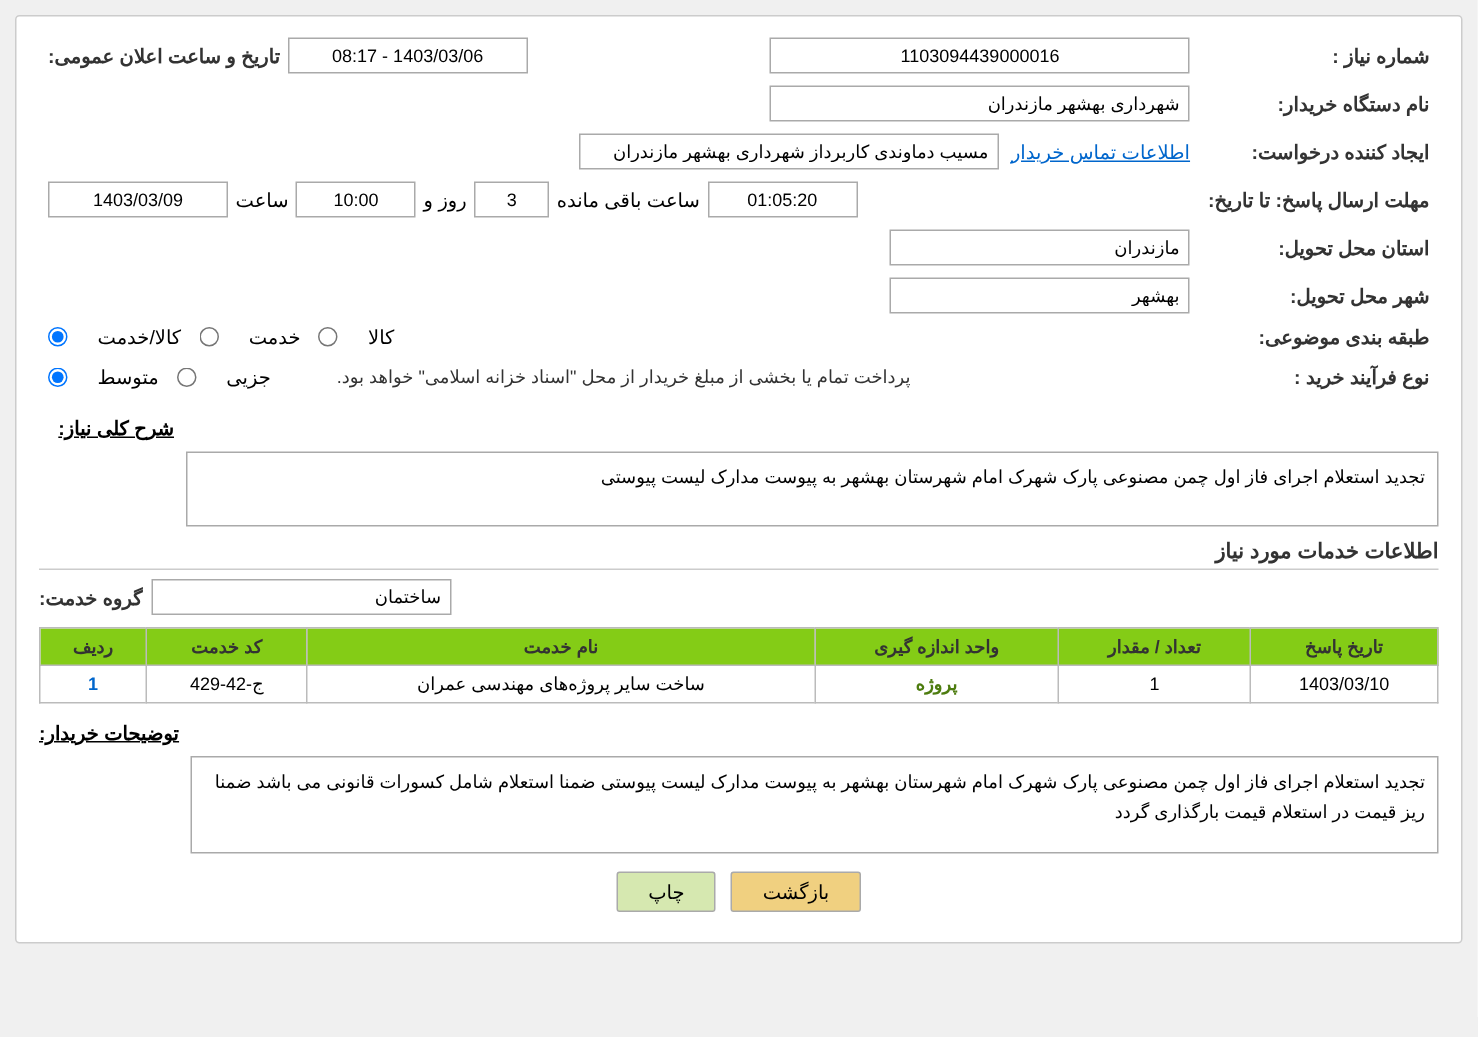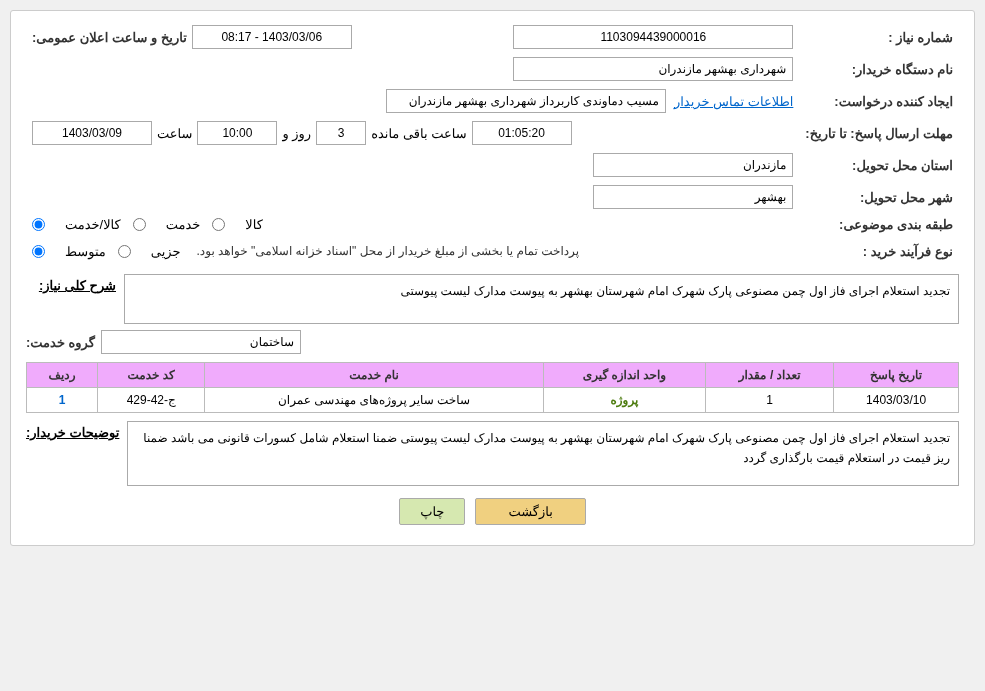--- a/index.html
+++ b/index.html
@@ -92,38 +92,39 @@
       gap: 20px;
     }
     .radio-item input[type=radio] {
       margin: 0;
     }
     .notice-text {
       color: #333;
       font-size: 12px;
       text-align: center;
       padding: 4px 6px;
+      margin-left: 28px;
     }
     .section-title {
       font-weight: bold;
       font-size: 14px;
       color: #333;
       border-bottom: 1px solid #ccc;
       padding-bottom: 4px;
       margin: 8px 0 6px 0;
       text-align: right;
     }
     .data-table {
       width: 100%;
       border-collapse: collapse;
       margin: 8px 0;
       font-size: 12px;
     }
     .data-table th {
-      background: #f0abfc;
+      background: #84cc16;
       border: 1px solid #bbb;
       padding: 5px 8px;
       text-align: center;
       font-weight: bold;
       color: #333;
     }
     .data-table td {
       border: 1px solid #bbb;
       padding: 5px 8px;
       text-align: center;
@@ -147,20 +148,21 @@
       width: 100%;
       border: 1px solid #aaa;
       padding: 6px 8px;
       font-family: Tahoma, Arial, sans-serif;
       font-size: 12px;
       direction: rtl;
       line-height: 1.7;
       min-height: 60px;
       resize: none;
       background: #fff;
+      margin-top: 27px;
     }
     .desc-label {
       font-weight: bold;
       white-space: nowrap;
       padding-top: 4px;
       min-width: 90px;
       text-align: right;
       text-decoration: underline;
     }
     .btn-row {
@@ -175,21 +177,21 @@
       border: 1px solid #aaa;
       padding: 5px 20px;
       font-family: Tahoma, Arial, sans-serif;
       font-size: 13px;
       cursor: pointer;
       border-radius: 2px;
     }
     .btn-back {
       background: #f0d080;
       border: 1px solid #aaa;
-      padding: 5px 32px;
+      padding: 5px 20px;
       font-family: Tahoma, Arial, sans-serif;
       font-size: 13px;
       cursor: pointer;
       border-radius: 2px;
     }
   </style>
 </head>
 <body>
 
 <div class="page-wrapper">
@@ -299,20 +301,21 @@
       </tbody>
         </table>
 
       <div style="margin: 6px 0;">
         <div style="display:flex; align-items:flex-start; gap:8px;">
           <div class="description-textarea" style="font-family:Tahoma,Arial,sans-serif; font-size:12px; line-height:1.7; border:1px solid #aaa; padding:6px 8px; min-height:50px; text-align:right; background:#fff;">تجدید استعلام اجرای فاز اول چمن مصنوعی پارک شهرک امام شهرستان بهشهر به پیوست مدارک لیست پیوستی</div>
           <div class="desc-label" style="font-weight:bold; white-space:nowrap; min-width:90px; text-align:right; padding-top:4px;">شرح کلی نیاز:</div>
         </div>
       </div>
 
+      <div class="section-title">اطلاعات خدمات مورد نیاز</div>
 
       <div style="display:flex; align-items:center; gap:6px; justify-content:flex-end; margin-bottom:6px;">
         <input class="input-field" type="text" style="width: 200px; text-align: right;" readonly="" value="ساختمان">
         <span class="label-cell" style="width:auto;">گروه خدمت:</span>
       </div>
 
       <table class="data-table">
         <thead>
           <tr>
             <th>تاریخ پاسخ</th>

